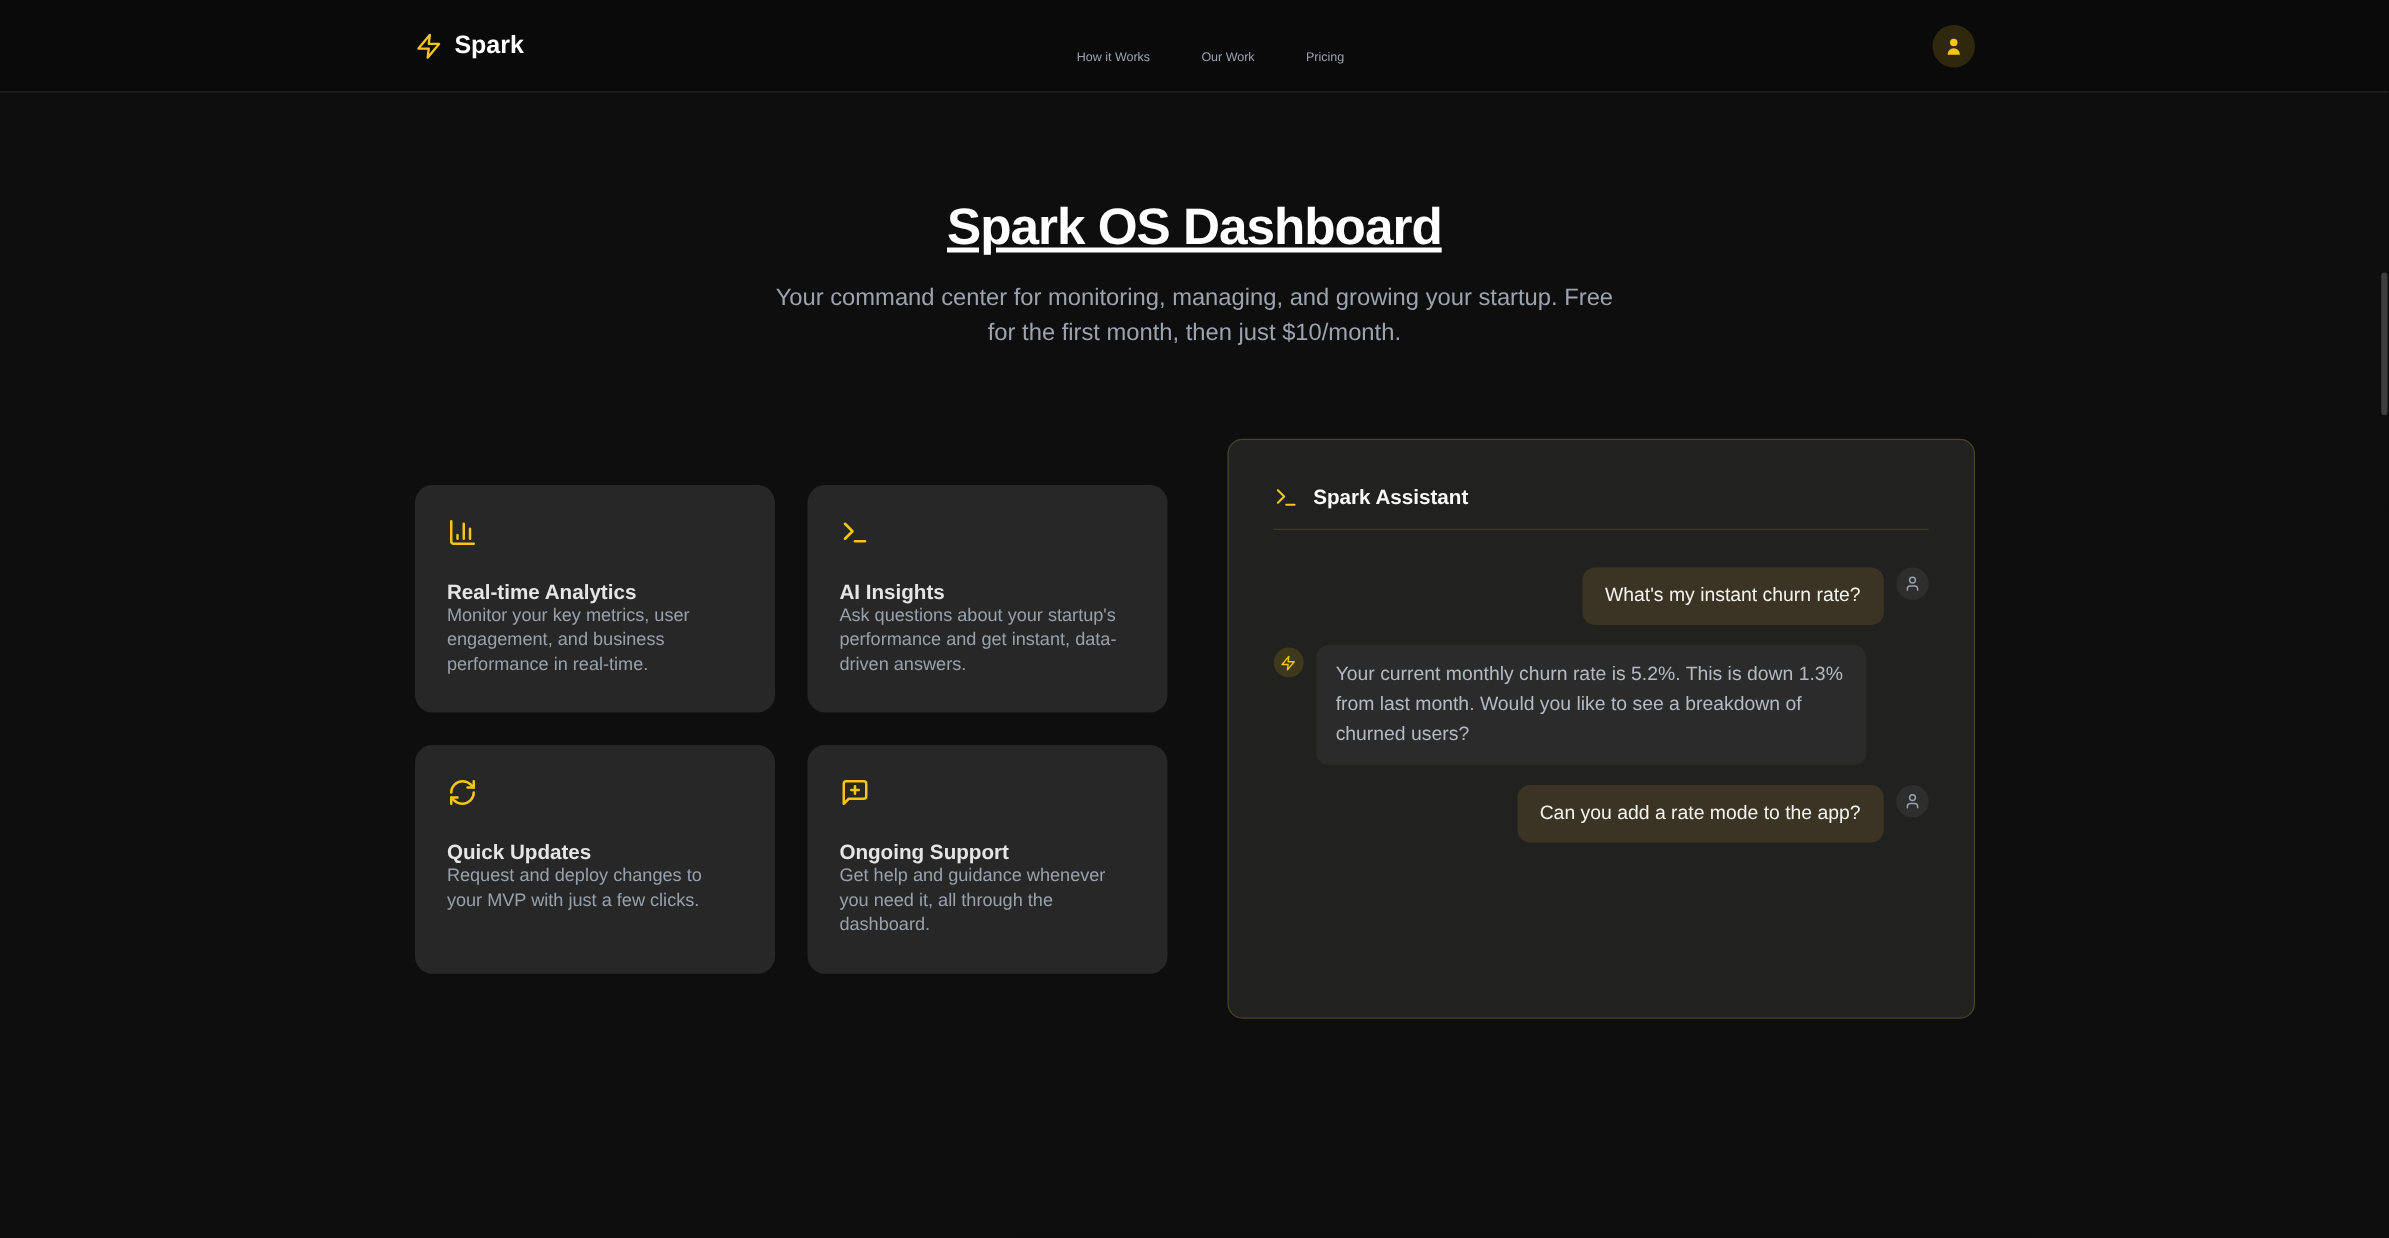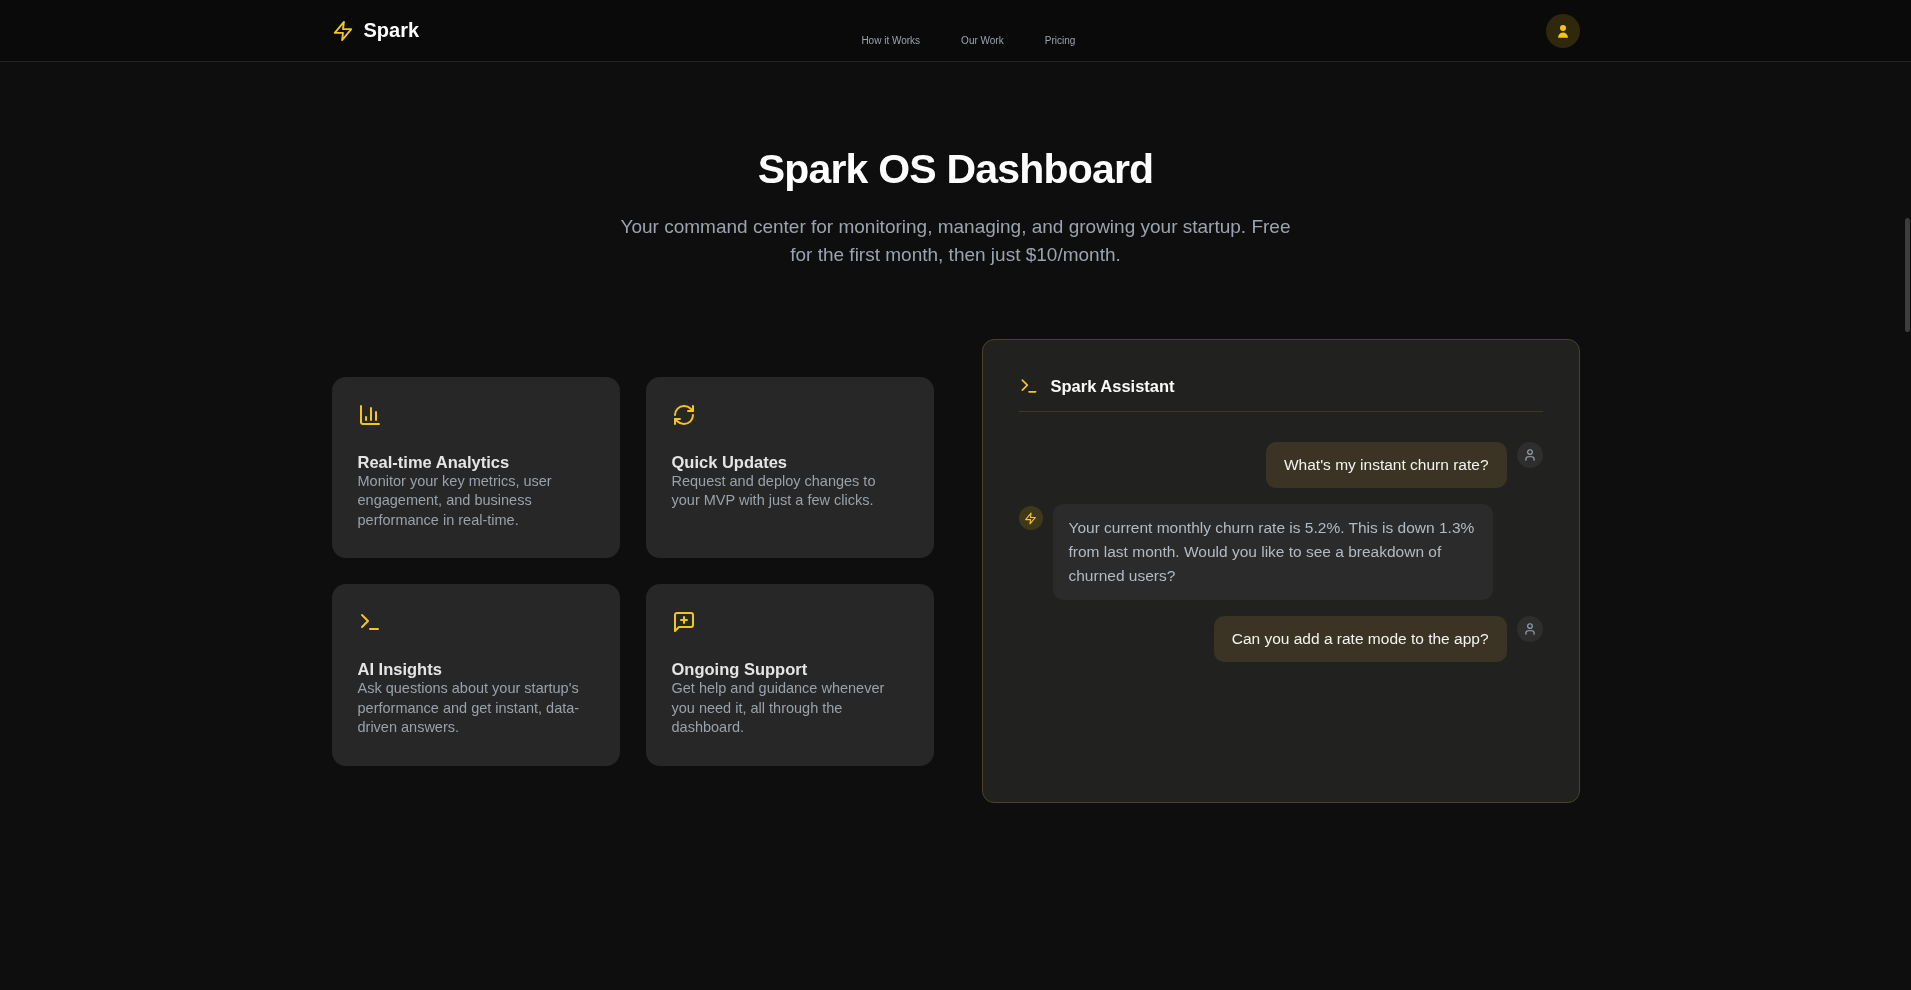--- a/index.html
+++ b/index.html
@@ -7,21 +7,21 @@
   html,body { background:#0b0b0b; }
   body {
     font-family:"Liberation Sans", sans-serif;
     width:1911px; height:990px; overflow:hidden; position:relative;
     background:var(--page-background, #0e0e0e);
     color:#f5f5f5;
   }
 
   
   .nav {
-    height:62px;
+    height:74px;
     background:var(--nav-background, #0a0a0a);
     border-bottom:1px solid #242424;
   }
   .nav-inner {
     width:1248px; height:100%; margin:0 auto;
     display:flex; align-items:center; position:relative;
   }
   .brand {
     display:flex; align-items:center; gap:10px;
     color:#ffffff; font-size:20px; font-weight:700; cursor:pointer;
@@ -37,21 +37,21 @@
   .avatar-btn {
     margin-left:auto; width:34px; height:34px; border-radius:50%;
     background:rgba(245,197,24,0.16); border:none; cursor:pointer;
     display:flex; align-items:center; justify-content:center;
     color:var(--accent, #f5c518);
   }
 
   
   .hero { text-align:center; padding-top:84px; }
   .hero h1 {
-    font-size:41px; font-weight:800; letter-spacing:-0.8px; color:#ffffff;
+    font-size:41px; font-weight:800; letter-spacing:-0.8px; color:#ffffff;text-decoration:underline;
   }
   .hero p {
     margin:20px auto 0; width:690px;
     font-size:19px; line-height:28px; color:var(--muted-text, #9ca3af);
   }
 
   
   .main {
     width:1248px; margin:70px auto 0;
     display:flex; gap:48px; align-items:center;
@@ -156,39 +156,39 @@
             <path d="M18 17V9"></path>
           </svg>
       </span>
       <h3>Real-time Analytics</h3>
       <p>Monitor your key metrics, user engagement, and business performance in real-time.</p>
     </div>
 
     <div class="card">
       <span class="icon">
         <svg width="24" height="24" viewBox="0 0 24 24" fill="none" stroke="currentColor" stroke-width="2" stroke-linecap="round" stroke-linejoin="round">
+            <polyline points="4 17 10 11 4 5"></polyline>
+            <line x1="12" y1="19" x2="20" y2="19"></line>
+          </svg>
+      </span>
+      <h3>AI Insights</h3>
+      <p>Ask questions about your startup's performance and get instant, data-driven answers.</p>
+    </div>
+
+    <div class="card">
+      <span class="icon">
+        <svg width="24" height="24" viewBox="0 0 24 24" fill="none" stroke="currentColor" stroke-width="2" stroke-linecap="round" stroke-linejoin="round">
             <path d="M3 12a9 9 0 0 1 9-9 9.75 9.75 0 0 1 6.74 2.74L21 8"></path>
             <path d="M21 3v5h-5"></path>
             <path d="M21 12a9 9 0 0 1-9 9 9.75 9.75 0 0 1-6.74-2.74L3 16"></path>
             <path d="M8 16H3v5"></path>
           </svg>
       </span>
       <h3>Quick Updates</h3>
       <p>Request and deploy changes to your MVP with just a few clicks.</p>
-    </div>
-
-    <div class="card">
-      <span class="icon">
-        <svg width="24" height="24" viewBox="0 0 24 24" fill="none" stroke="currentColor" stroke-width="2" stroke-linecap="round" stroke-linejoin="round">
-            <polyline points="4 17 10 11 4 5"></polyline>
-            <line x1="12" y1="19" x2="20" y2="19"></line>
-          </svg>
-      </span>
-      <h3>AI Insights</h3>
-      <p>Ask questions about your startup's performance and get instant, data-driven answers.</p>
     </div>
 
     <div class="card">
       <span class="icon">
         <svg width="24" height="24" viewBox="0 0 24 24" fill="none" stroke="currentColor" stroke-width="2" stroke-linecap="round" stroke-linejoin="round">
             <path d="M21 15a2 2 0 0 1-2 2H7l-4 4V5a2 2 0 0 1 2-2h14a2 2 0 0 1 2 2z"></path>
             <path d="M12 7v6"></path>
             <path d="M9 10h6"></path>
           </svg>
       </span>

